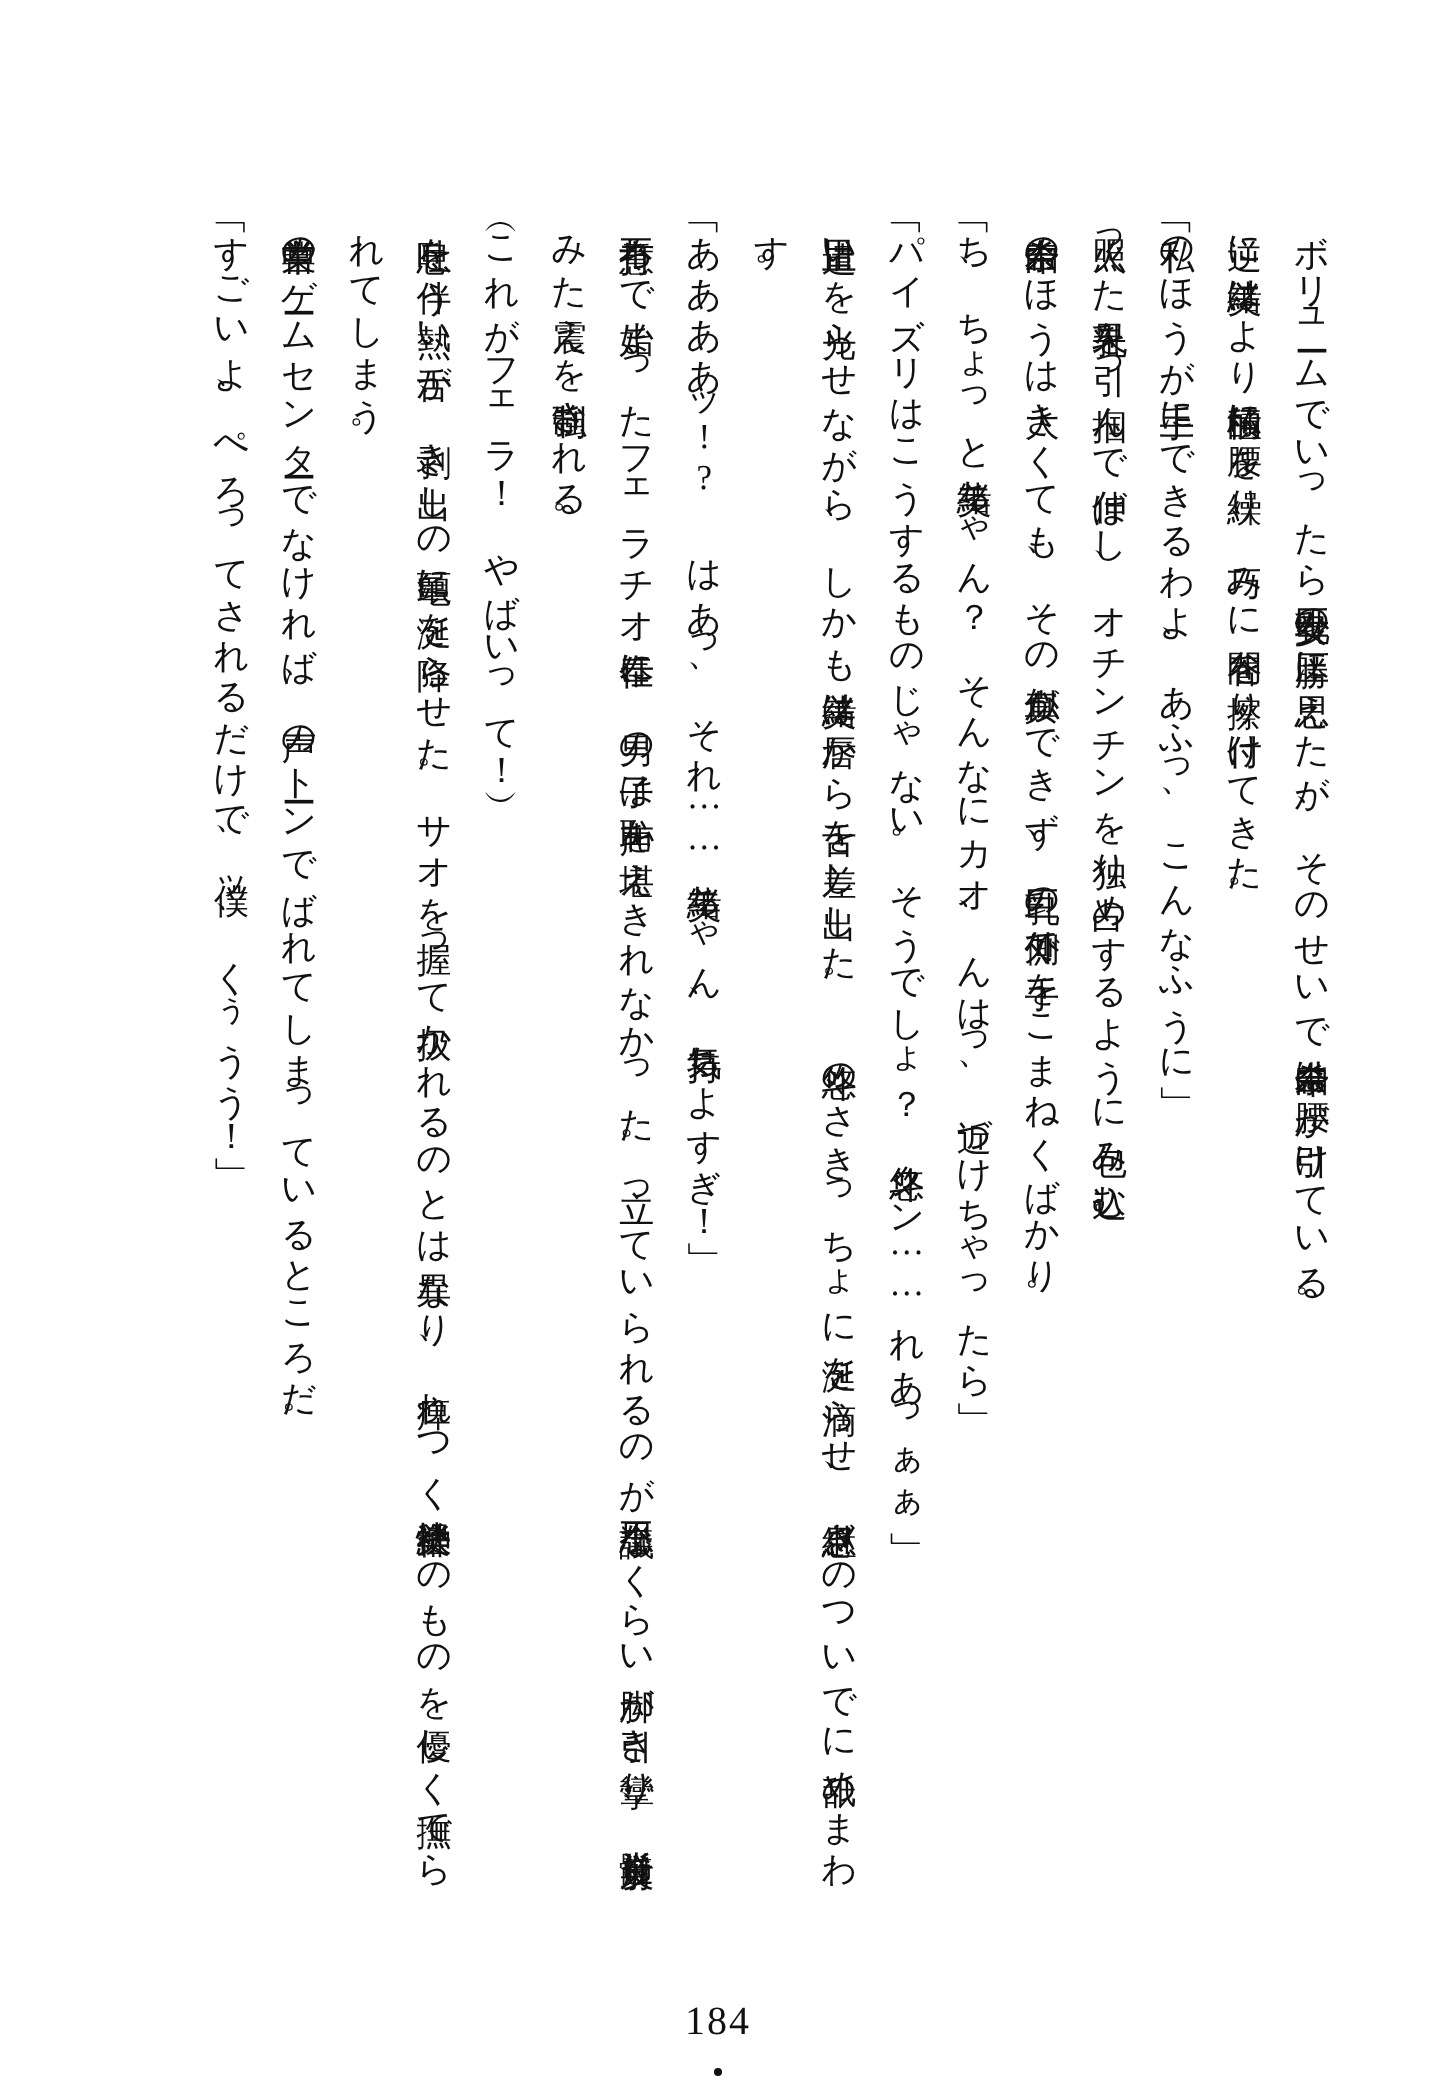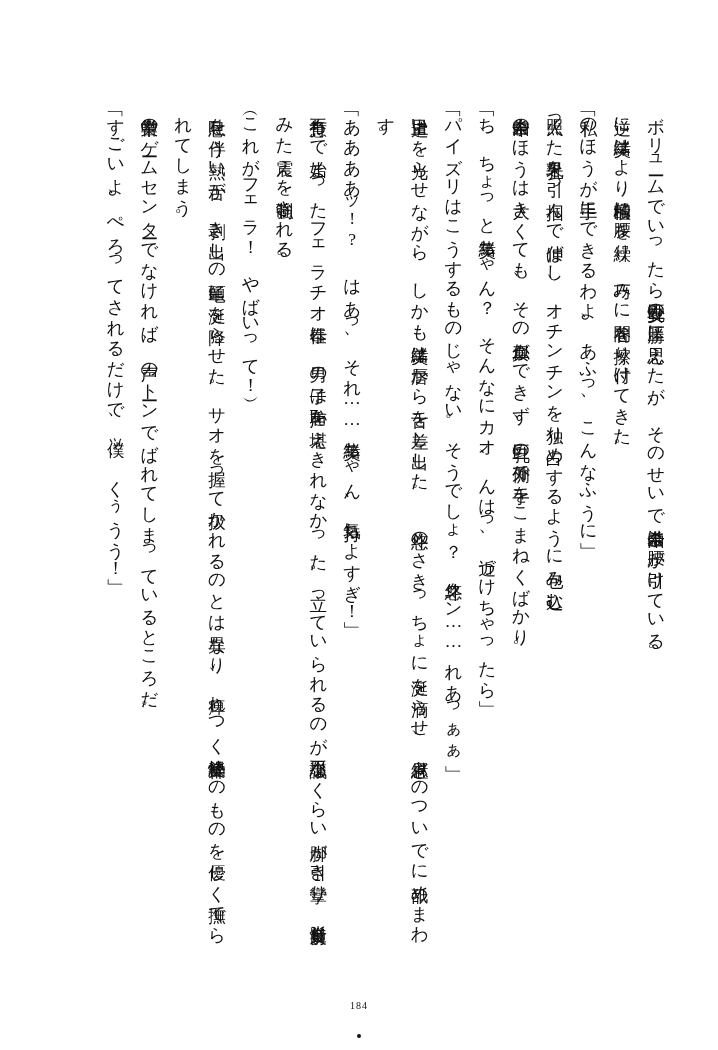--- a/index.html
+++ b/index.html
@@ -38,21 +38,21 @@
     margin: 0;
     padding: 0;
     text-indent: 0;
   }
   .page-number {
     position: absolute;
     left: 0;
     right: 0;
     top: 1000px;
     text-align: center;
-    font-size: 10px;
+    font-size: 20px;
     font-family: "Liberation Serif", "DejaVu Serif", serif;
     color: #111111;
     letter-spacing: 1px;
   }
   .gutter-mark {
     position: absolute;
     left: 357px;
     top: 1034px;
     width: 4px;
     height: 4px;

